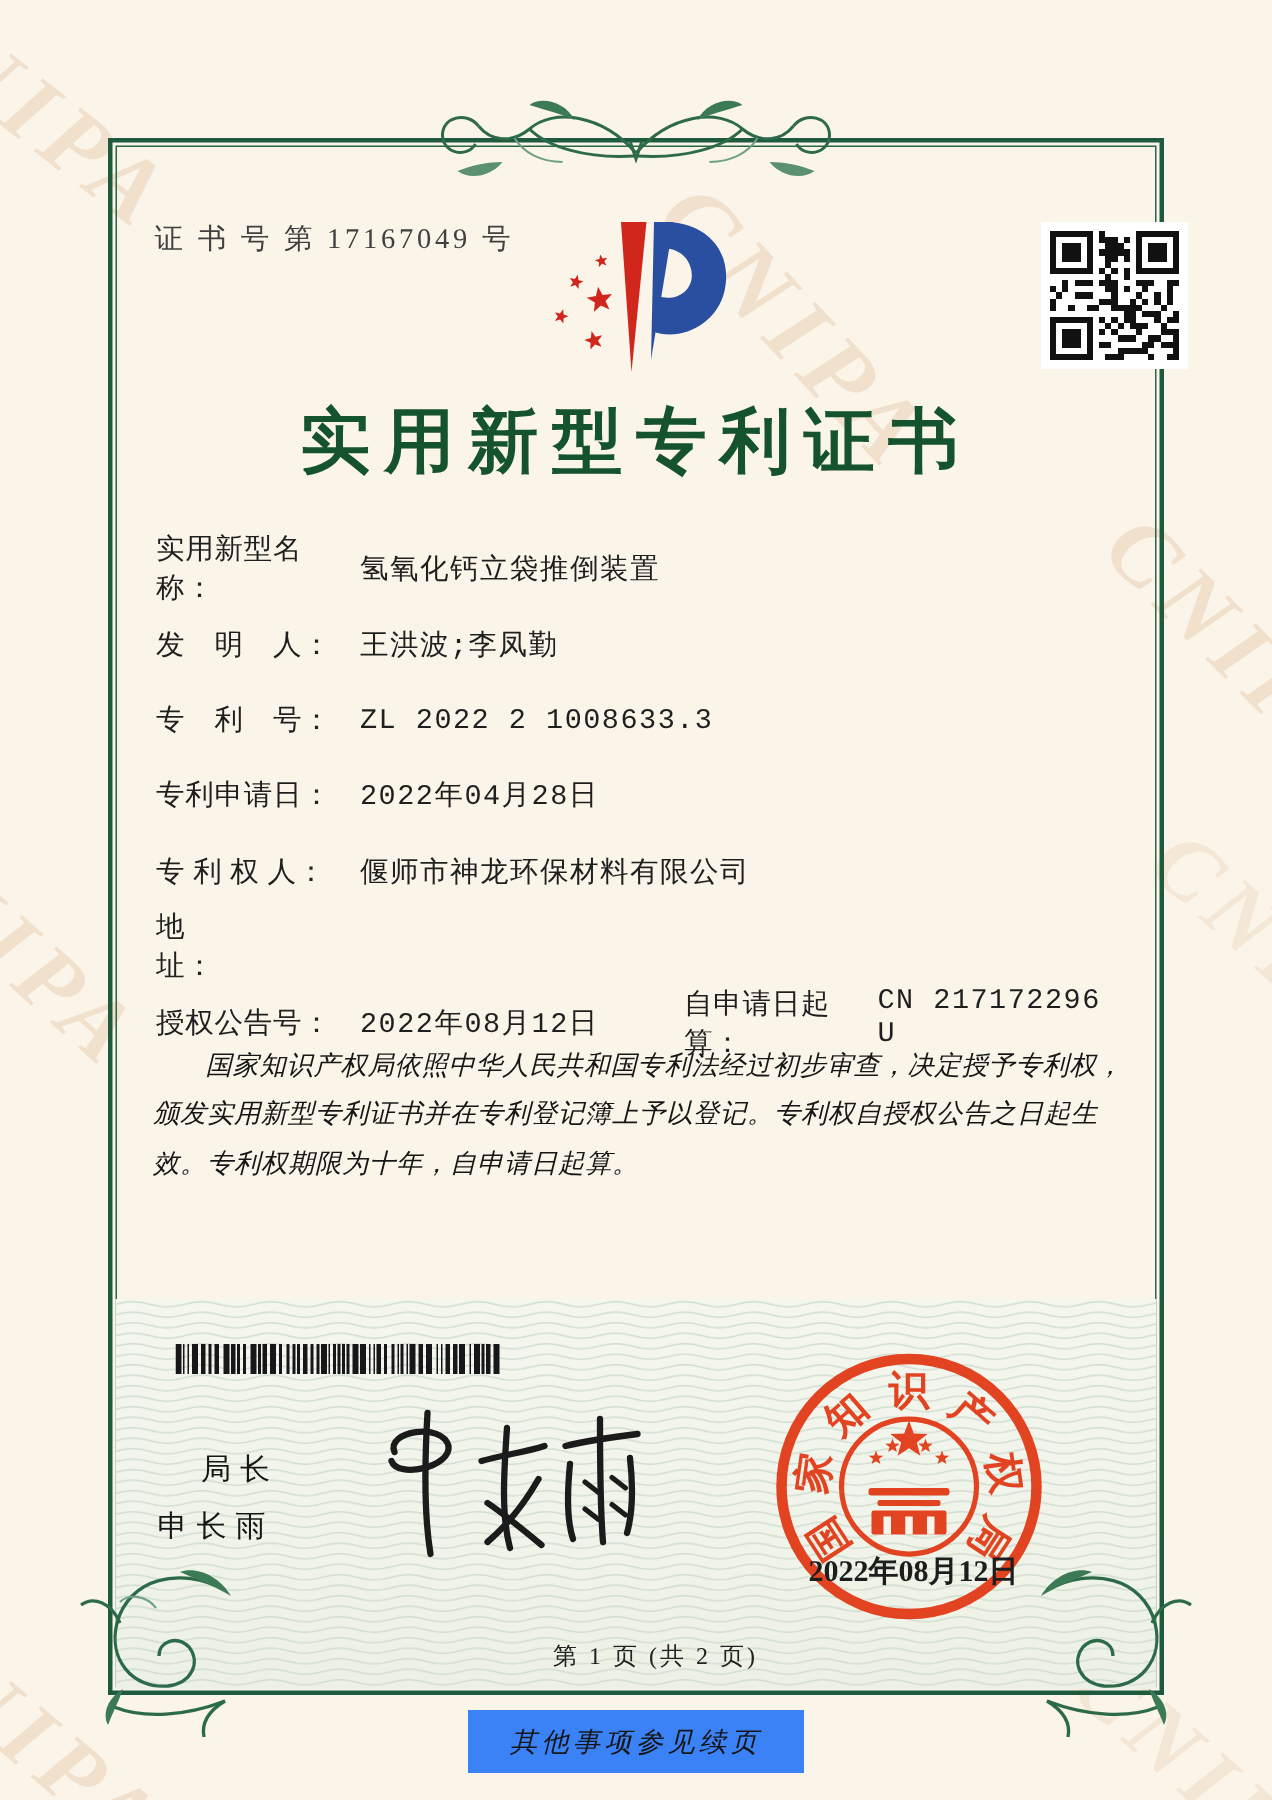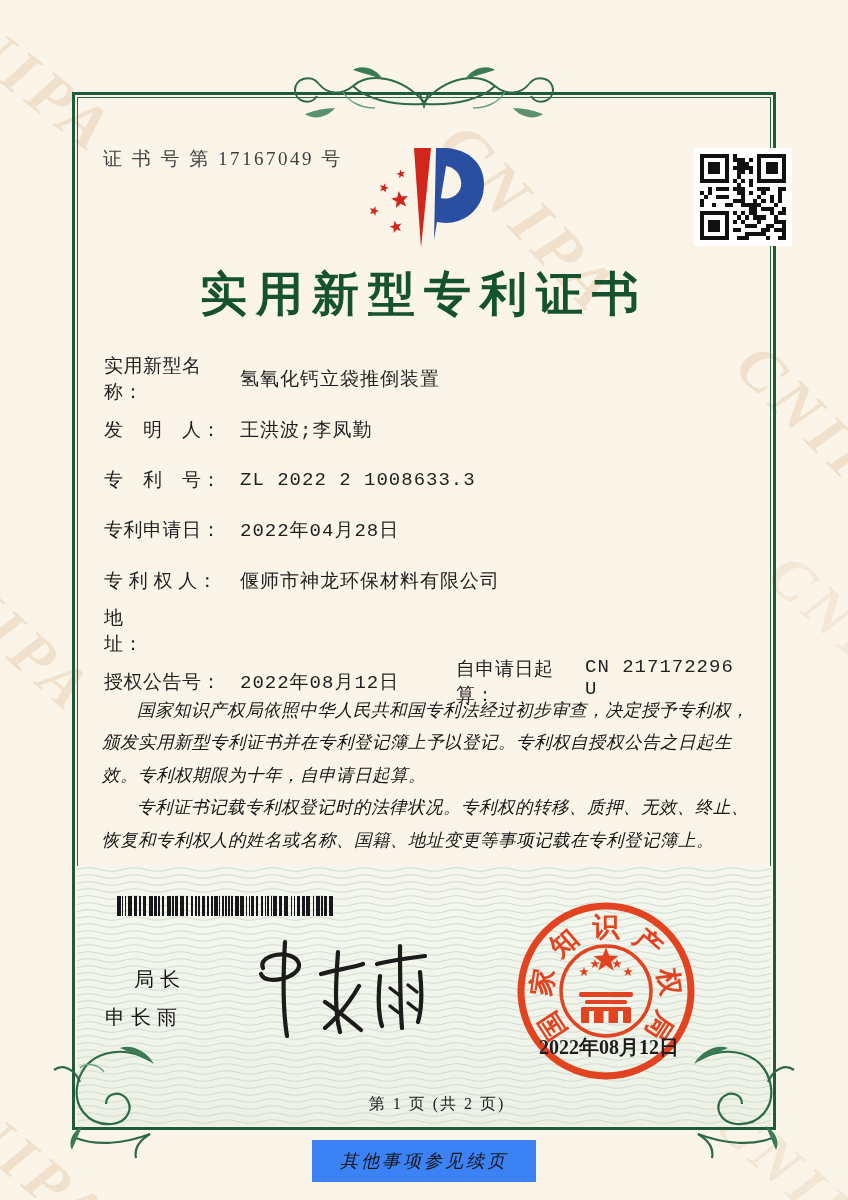--- a/index.html
+++ b/index.html
@@ -291,21 +291,20 @@
       <span class="val">2022年08月12日</span>
       <span class="pair2">
         <span class="lbl2">自申请日起算：</span>
         <span class="val">CN 217172296 U</span>
       </span>
     </div>
   </div>
 
   <div class="paras">
     <p>国家知识产权局依照中华人民共和国专利法经过初步审查，决定授予专利权，颁发实用新型专利证书并在专利登记簿上予以登记。专利权自授权公告之日起生效。专利权期限为十年，自申请日起算。</p>
-    <p>专利证书记载专利权登记时的法律状况。专利权的转移、质押、无效、终止、恢复和专利权人的姓名或名称、国籍、地址变更等事项记载在专利登记簿上。</p>
   </div>
 
   <svg class="barcode" id="bcsvg" viewBox="0 0 220 20" preserveAspectRatio="none">
       <rect x="0" y="0" width="4" height="20" fill="#17171a"></rect>
       <rect x="5" y="0" width="1" height="20" fill="#17171a"></rect>
       <rect x="8" y="0" width="1" height="20" fill="#17171a"></rect>
       <rect x="11" y="0" width="4" height="20" fill="#17171a"></rect>
       <rect x="17" y="0" width="3" height="20" fill="#17171a"></rect>
       <rect x="22" y="0" width="2" height="20" fill="#17171a"></rect>
       <rect x="26" y="0" width="3" height="20" fill="#17171a"></rect>

